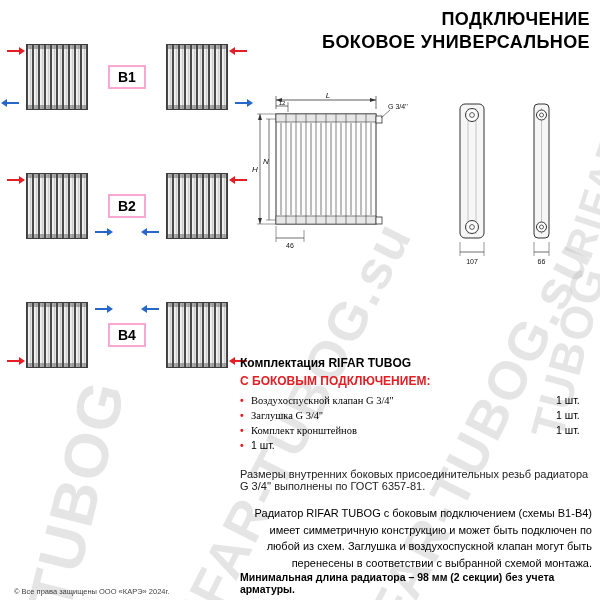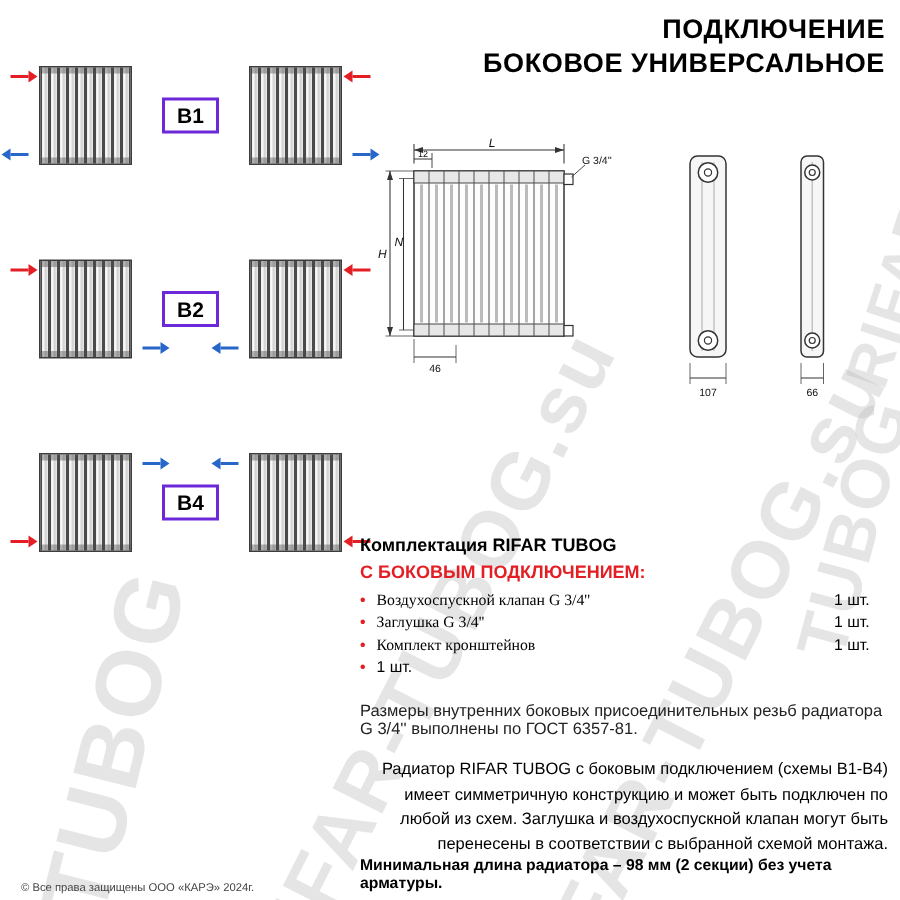--- a/index.html
+++ b/index.html
@@ -33,21 +33,21 @@
     border:1px solid #3c3c3c;
     background:repeating-linear-gradient(90deg,
       #4a4a4a 0px, #4a4a4a 1px, #ececec 1px, #f8f8f8 2px,
       #cfcfcf 3.5px, #efefef 5px, #4a4a4a 5px, #4a4a4a 6px);
   }
   .radiator::before, .radiator::after {
     content:''; position:absolute; left:0; right:0; height:4px; background:rgba(70,70,70,.4);
   }
   .radiator::before { top:0; } .radiator::after { bottom:0; }
   .scheme-label {
-    border:2px solid #6d28d9; background:#fff; padding:0 8px; margin:0 20px;
+    border:2px solid #f9a8d4; background:#fff; padding:0 8px; margin:0 20px;
     font-size:14px; font-weight:bold; line-height:20px;
   }
   .arrow { position:absolute; height:2px; width:12px; background:currentColor; z-index:2; }
   .arrow.right::after {
     content:''; position:absolute; left:100%; top:50%; transform:translateY(-50%);
     width:0; height:0; border-top:4px solid transparent; border-bottom:4px solid transparent;
     border-left:6px solid currentColor;
   }
   .arrow.left::before {
     content:''; position:absolute; right:100%; top:50%; transform:translateY(-50%);

